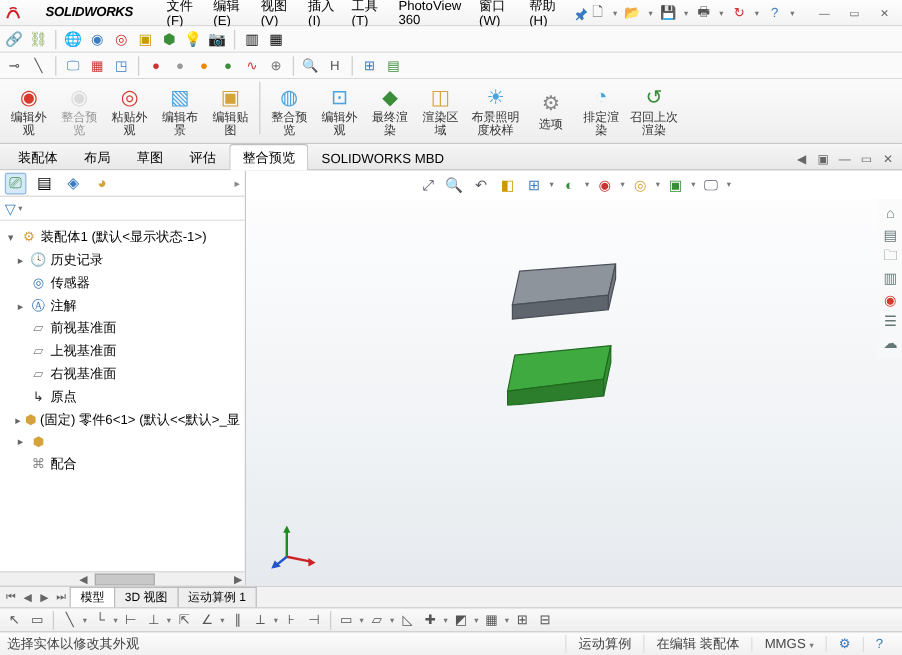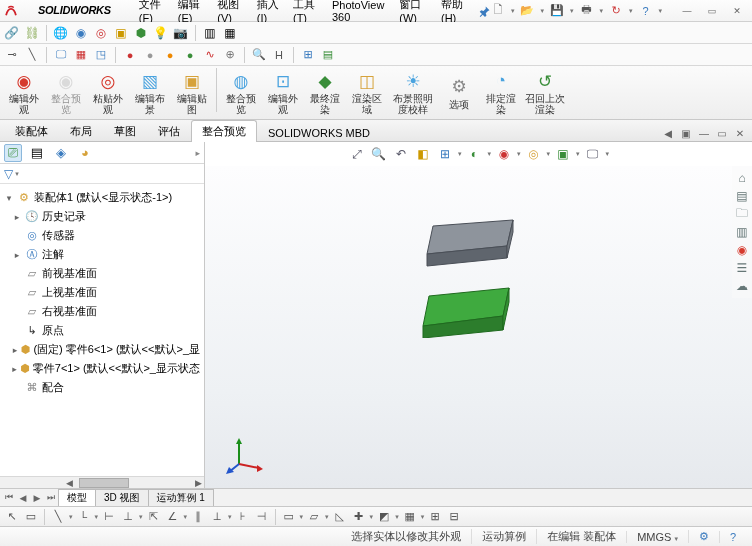--- a/index.html
+++ b/index.html
@@ -79,21 +79,21 @@
   .view-tabs .vt { padding:1px 8px; font-size:10px; border:1px solid #bbb; border-bottom:none; margin-right:-1px; cursor:pointer; background:#eee;}
   .view-tabs .vt.active { background:#fff; }
   .view-tabs .nav { width:14px; text-align:center; font-size:9px; color:#666; cursor:pointer;}
   
   
   .sketch-tb { height:20px; border-top:1px solid #c8c8c8; background:linear-gradient(#fafafa,#eee); display:flex; align-items:center; padding:0 4px; gap:3px;}
   .sketch-tb .ticon { width:16px; height:16px; font-size:11px; color:#555; cursor:pointer; display:flex; align-items:center; justify-content:center;}
   
   
   .statusbar { height:20px; border-top:1px solid #c8c8c8; background:linear-gradient(#fcfcfc,#f0f0f0); display:flex; align-items:center; padding:0 6px; font-size:11px; color:#444;}
-  .statusbar .seg { padding:0 10px; border-left:1px solid #ddd;text-align:right;}
+  .statusbar .seg { padding:0 10px; border-left:1px solid #ddd;}
   .statusbar .seg:first-child{ border-left:none; padding-left:0;}
 </style>
 </head>
 <body>
 
 <div class="menubar">
   <div class="logo">
     <svg class="logo-icon" viewBox="0 0 20 20">
         <path d="M3 16 C 6 4, 14 4, 17 16" stroke="#d02028" stroke-width="2.5" fill="none"></path>
         <path d="M6 5 Q10 2 14 5" stroke="#d02028" stroke-width="2" fill="none"></path>
@@ -298,21 +298,20 @@
         <span class="tree-label">原点</span>
       </div>
       <div class="tree-node indent-1">
         <span class="tree-caret">▸</span>
         <span class="tree-icon" style="color:#d6a23a">⬢</span>
         <span class="tree-label">(固定) 零件6&lt;1&gt; (默认&lt;&lt;默认&gt;_显</span>
       </div>
       <div class="tree-node indent-1">
         <span class="tree-caret">▸</span>
         <span class="tree-icon" style="color:#d6a23a">⬢</span>
-        <span class="tree-label">零件7&lt;1&gt; (默认&lt;&lt;默认&gt;_显示状态</span>
       </div>
       <div class="tree-node indent-1">
         <span class="tree-caret"></span>
         <span class="tree-icon" style="color:#888">⌘</span>
         <span class="tree-label">配合</span>
       </div>
     </div>
     <div class="tree-scroll">
       <span class="ar">◀</span>
         <div class="sr"></div>

